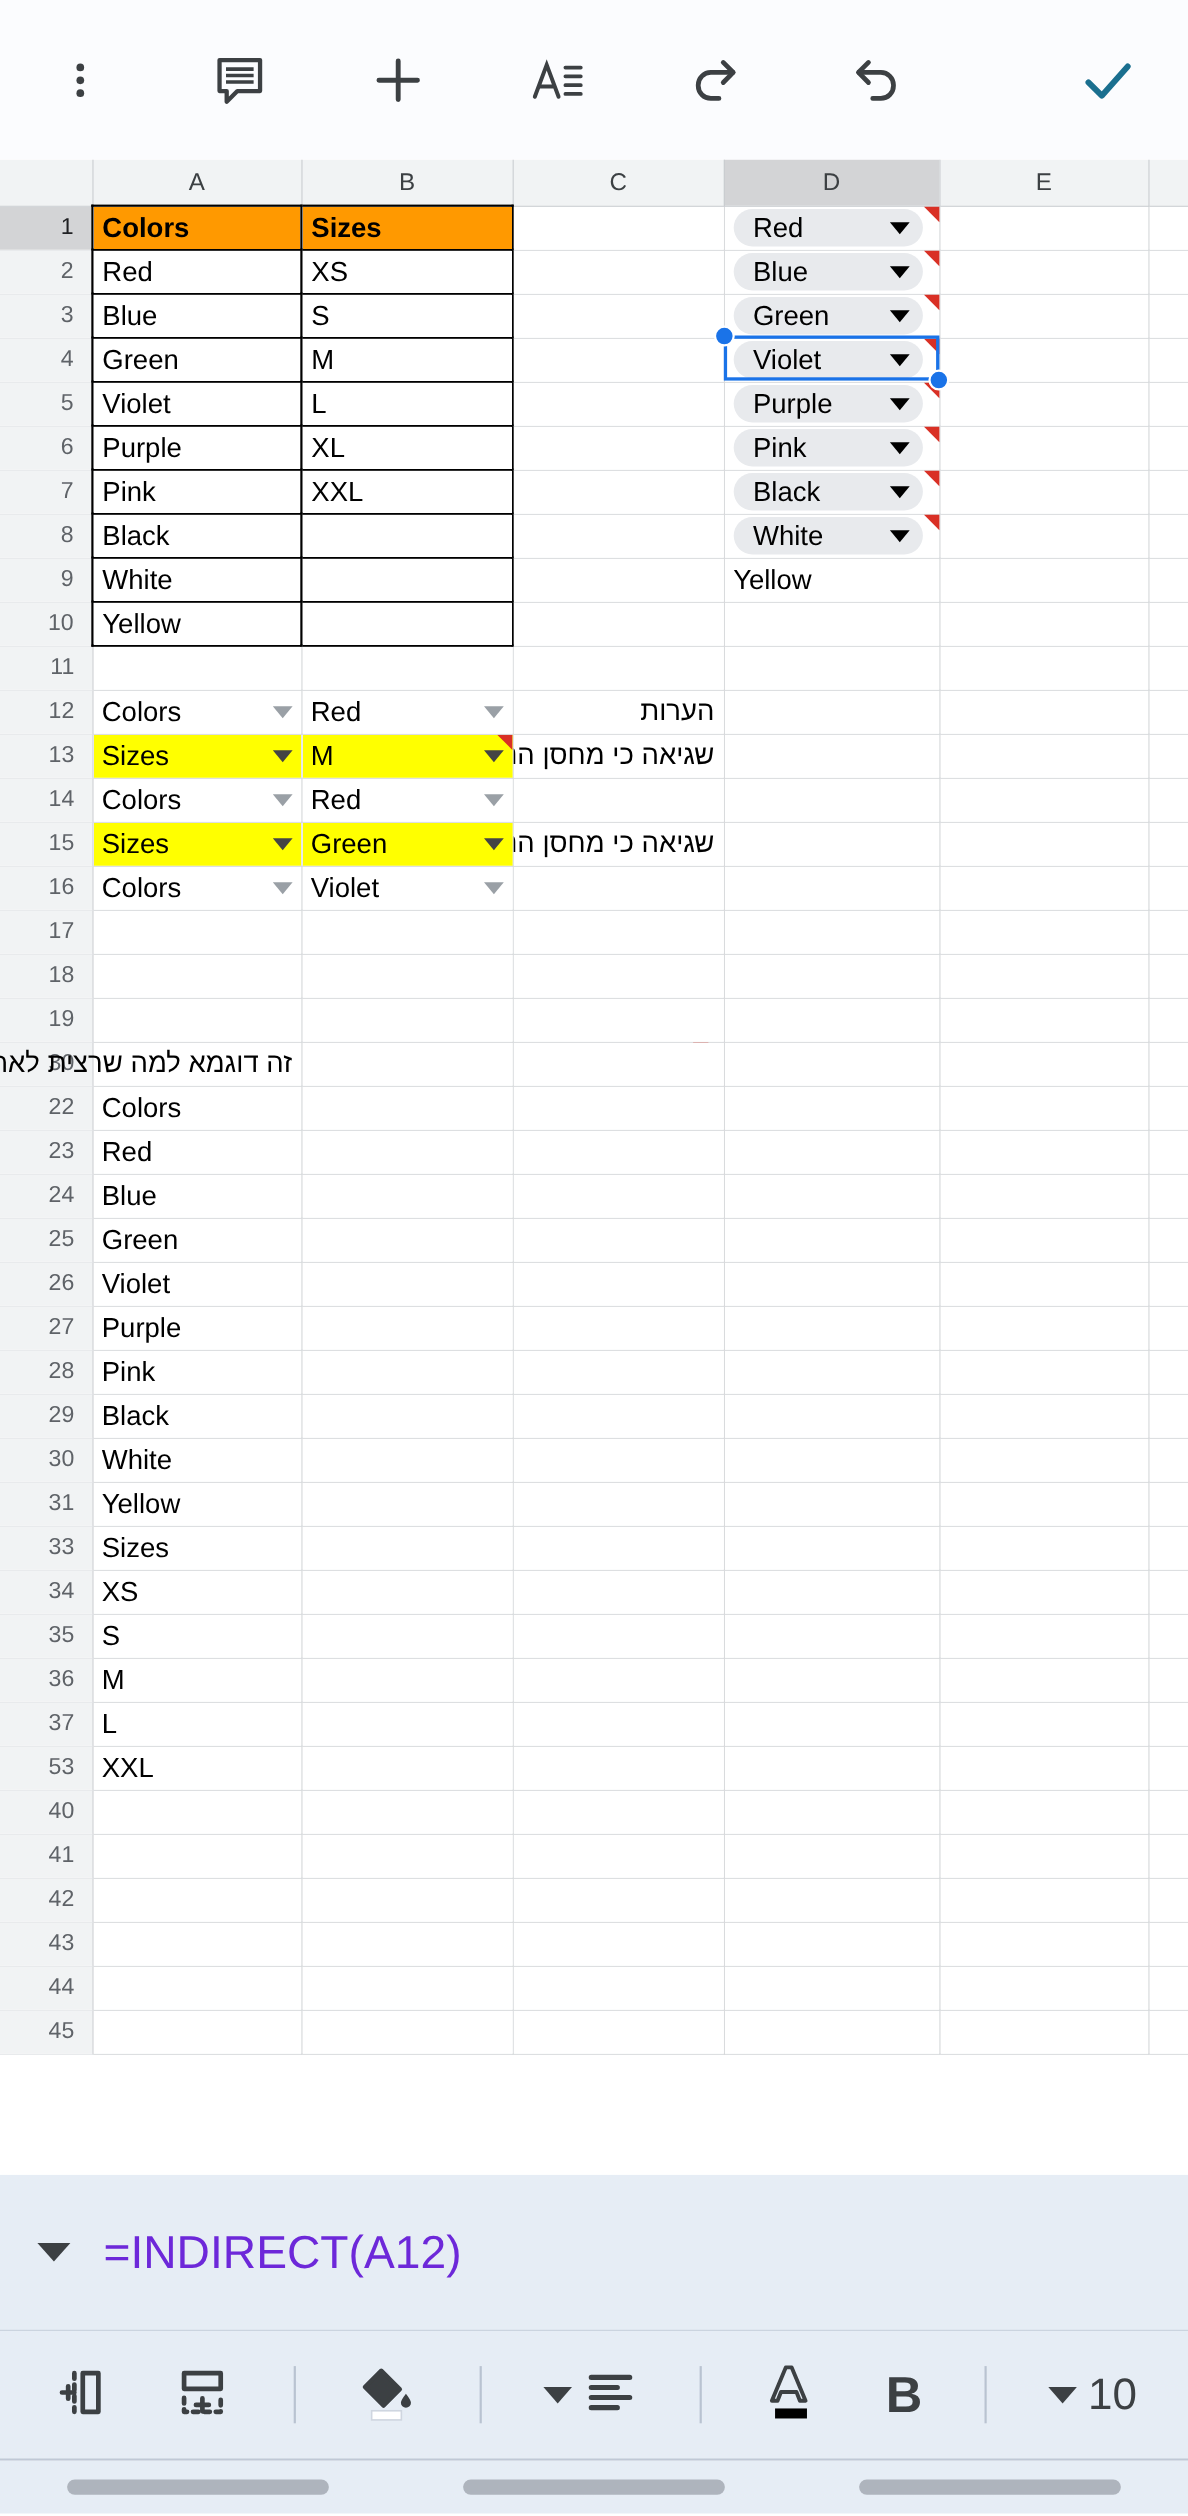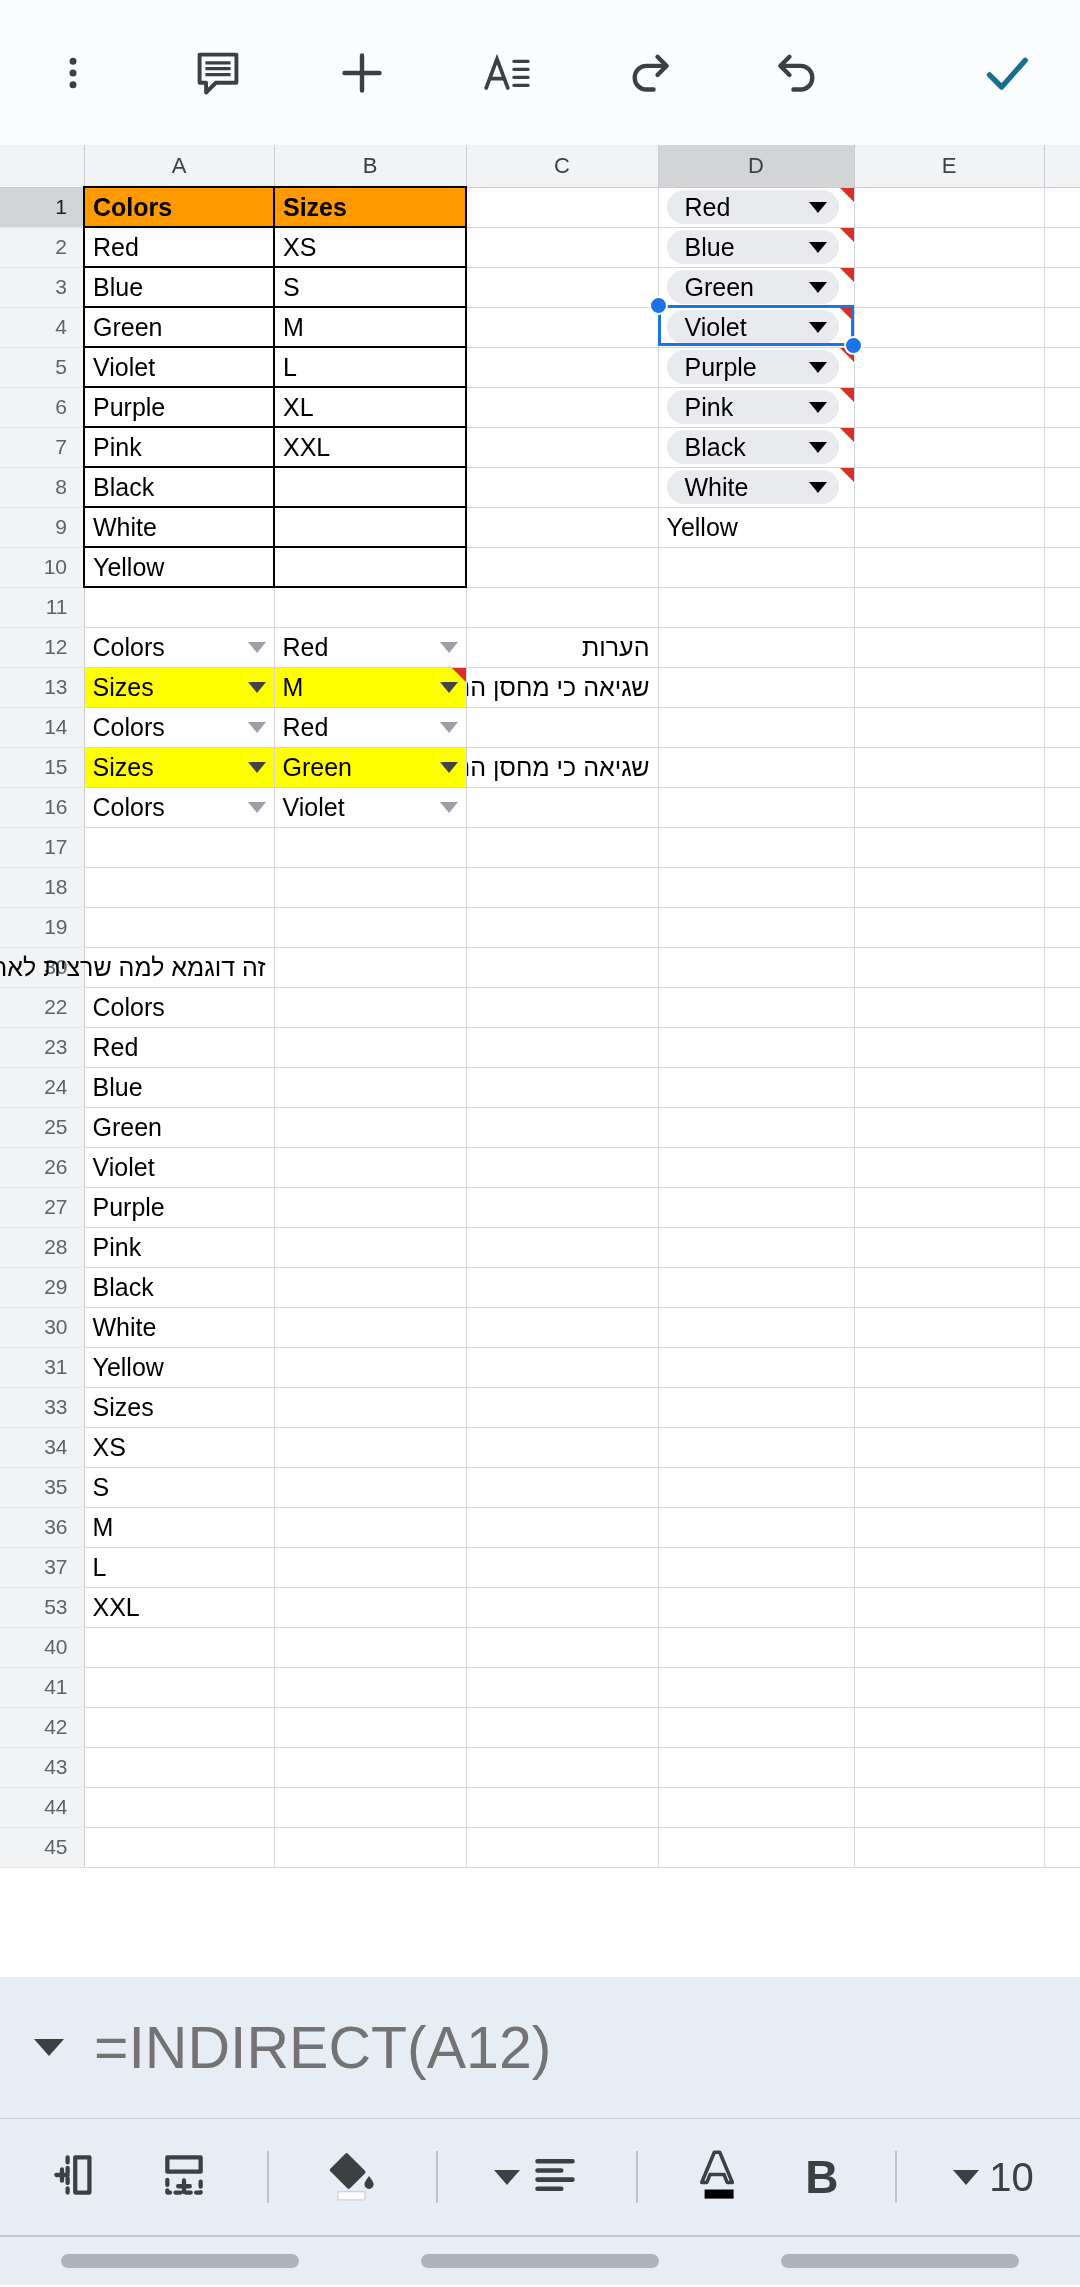--- a/index.html
+++ b/index.html
@@ -168,22 +168,22 @@
     border-bottom: 1px solid #c5cfdb;
   }
   #formula-caret {
     width: 0; height: 0;
     border-left: 15px solid transparent;
     border-right: 15px solid transparent;
     border-top: 17px solid #3c4043;
     flex: 0 0 auto;
   }
   #formula-text {
-    font-size: 59px;
-    color: #737373;
+    font-size: 42px;
+    color: #6d28d9;
     font-weight: 400;
     white-space: nowrap;
   }
 
   
   #bottom-toolbar {
     height: 118px;
     background: #e6edf5;
     display: flex;
     align-items: center;

